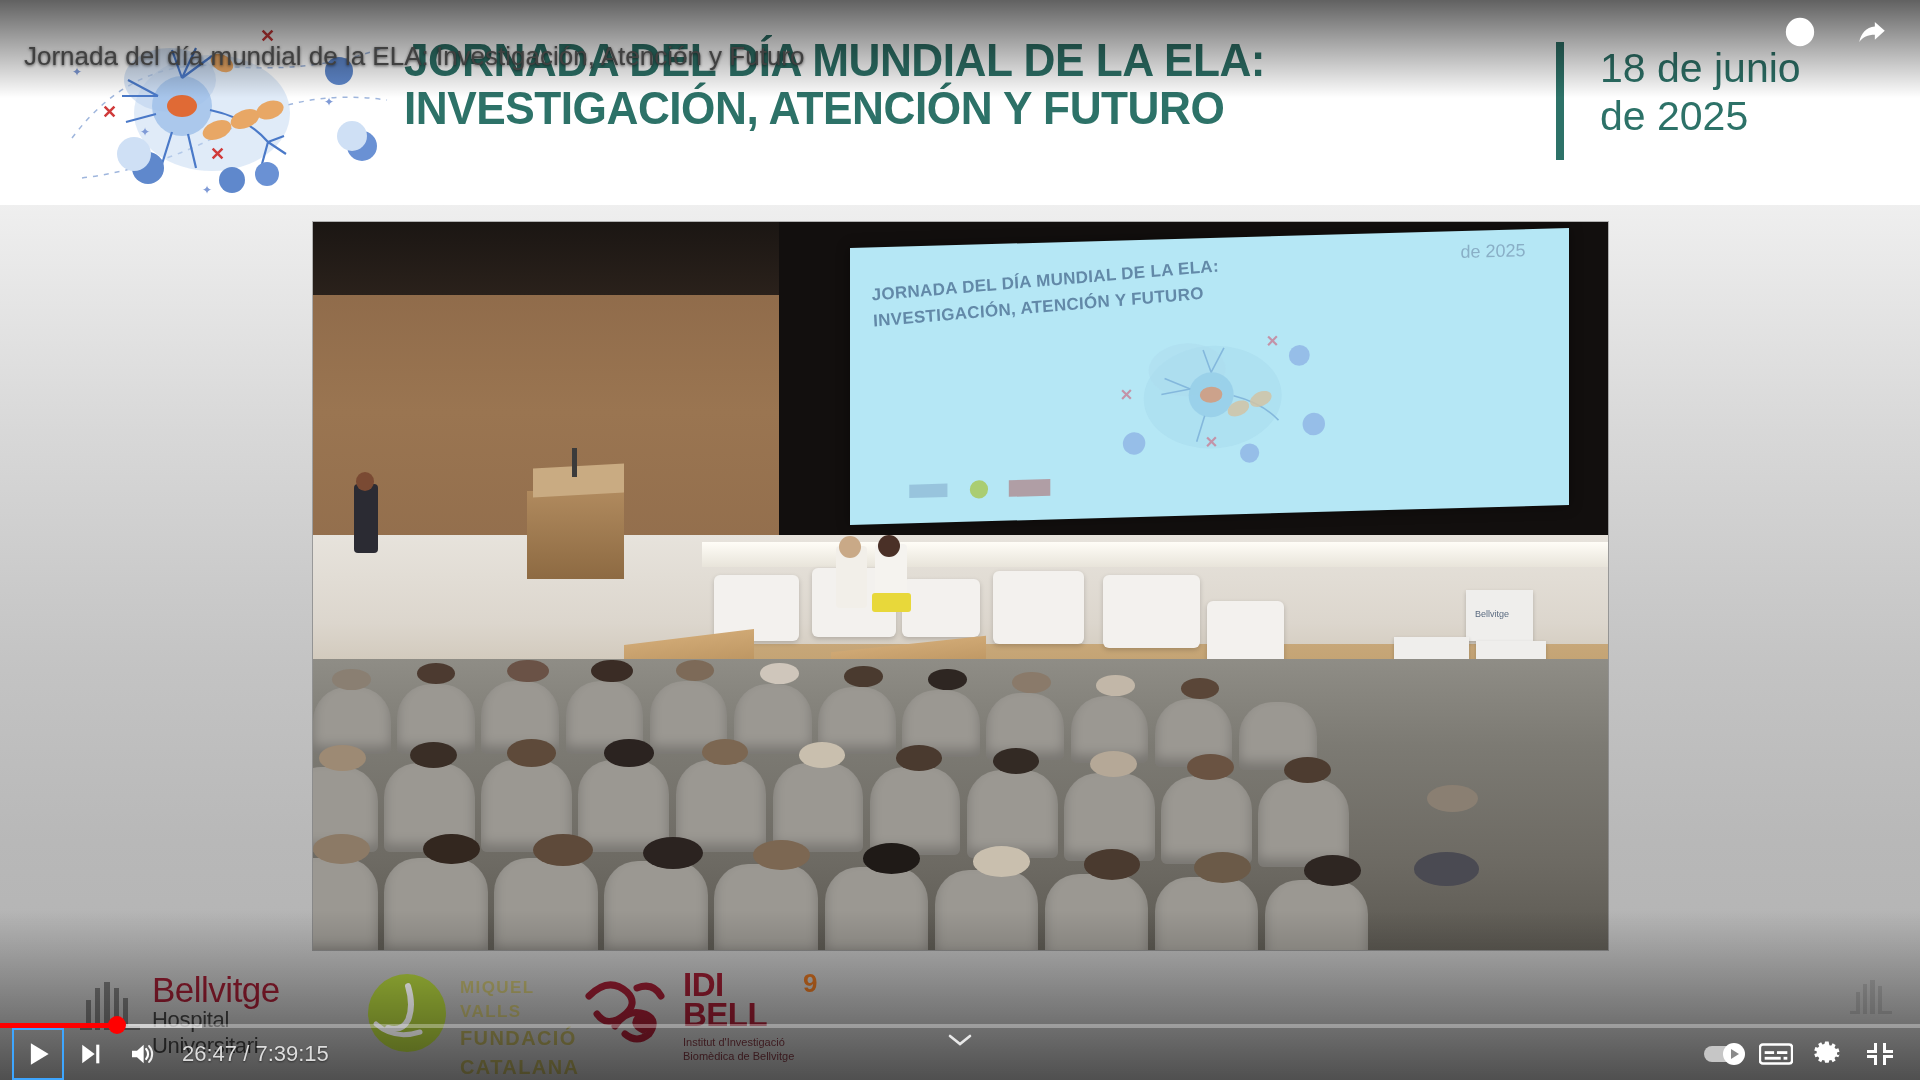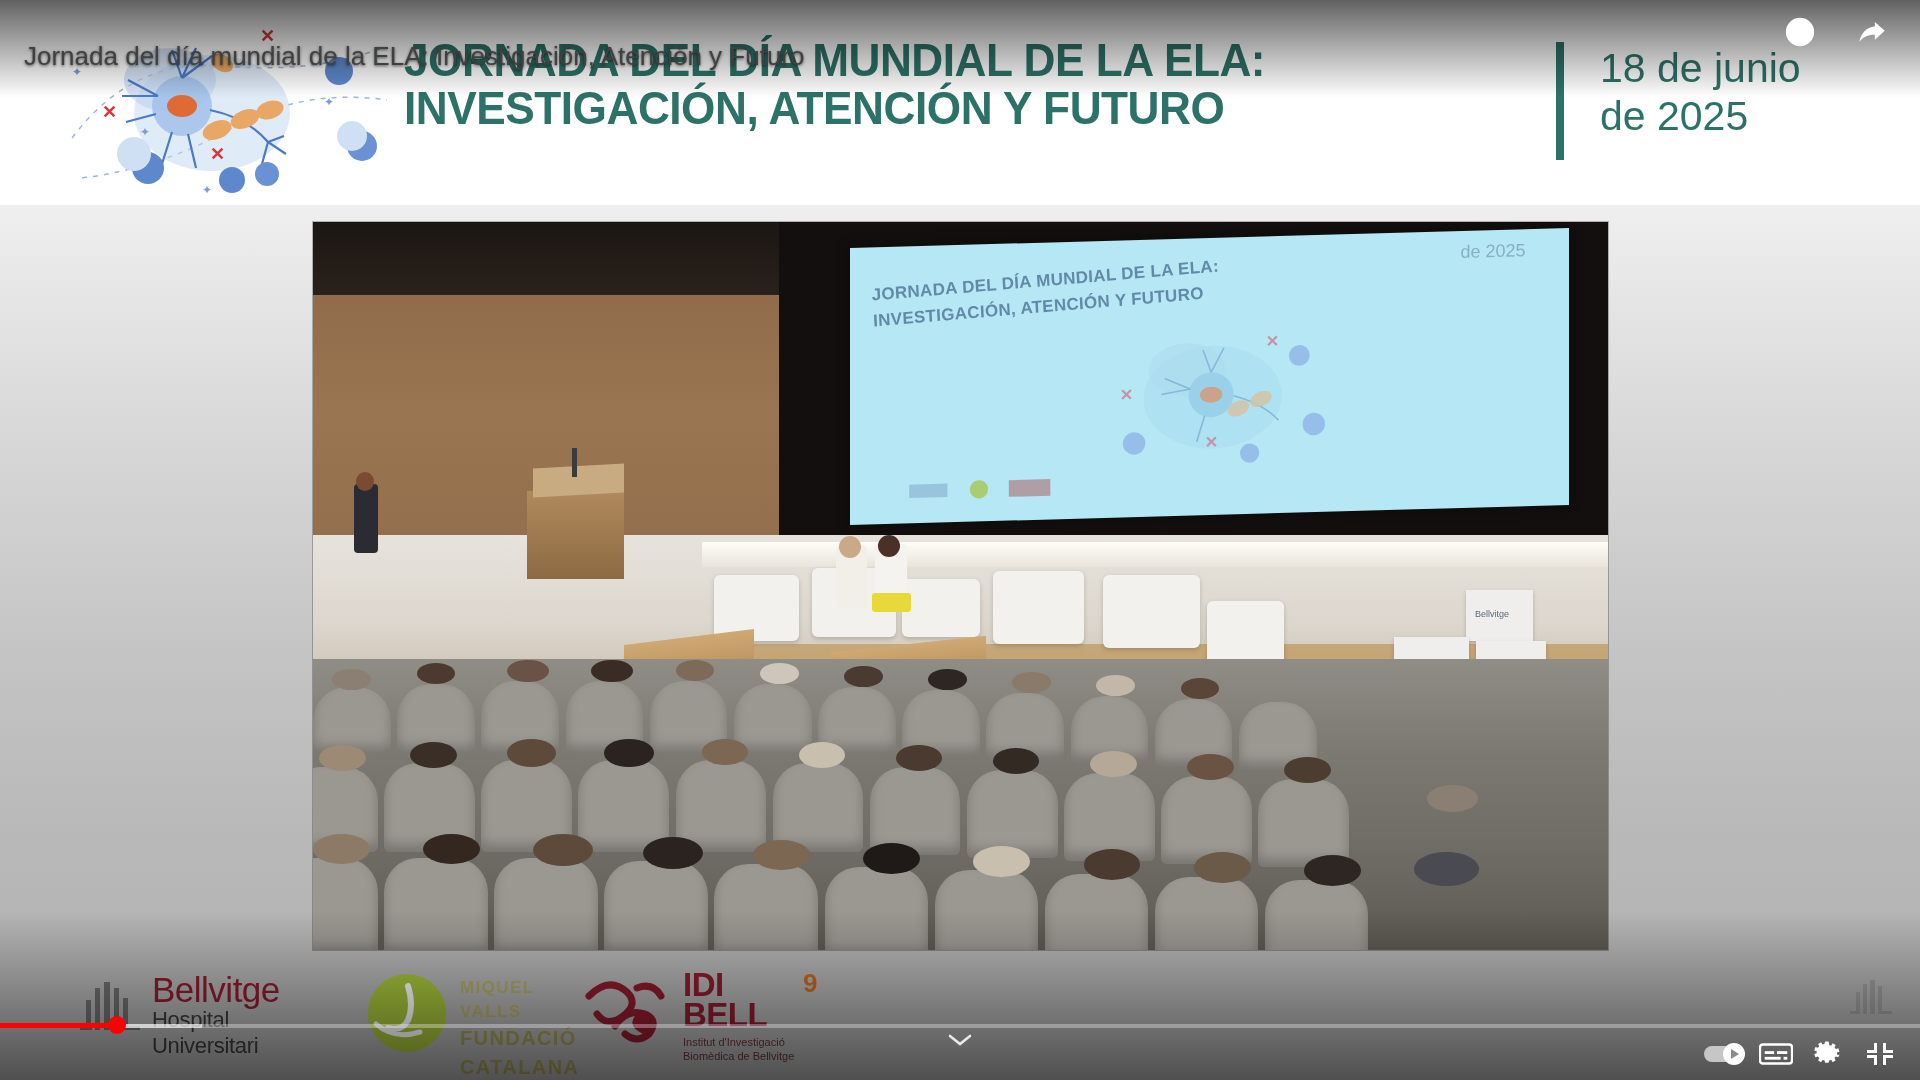--- a/index.html
+++ b/index.html
@@ -439,20 +439,41 @@
     </svg>
   </div>
 
   <div class="progress-wrap">
     <div class="progress-bg"></div>
     <div class="progress-load" style="width: 10.5%;"></div>
     <div class="progress-played" style="width: 6.1%;"></div>
     <div class="progress-dot" style="left: 6.1%;"></div>
   </div>
 
+  <div class="ctrl-left">
+    <div class="ctrl-btn focused">
+      <svg width="32" height="32" viewBox="0 0 36 36" fill="#fff">
+          <path d="M10 6 L30 18 L10 30 Z"></path>
+        </svg>
+    </div>
+    <div class="ctrl-btn">
+      <svg width="28" height="28" viewBox="0 0 36 36" fill="#fff">
+          <path d="M8 6 L24 18 L8 30 Z"></path>
+          <rect x="26" y="6" width="4" height="24"></rect>
+        </svg>
+    </div>
+    <div class="ctrl-btn">
+      <svg width="30" height="30" viewBox="0 0 36 36" fill="#fff">
+        <path d="M6 14h6l8-7v22l-8-7H6z"></path>
+        <path d="M23 12a9 9 0 010 12" stroke="#fff" stroke-width="2.6" fill="none" stroke-linecap="round"></path>
+        <path d="M26.5 8.5a14 14 0 010 19" stroke="#fff" stroke-width="2.4" fill="none" stroke-linecap="round" opacity=".9"></path>
+      </svg>
+    </div>
+    <div class="time-display">26:47 / 7:39:15</div>
+  </div>
 
   <div class="ctrl-right">
     <div class="ctrl-btn">
       <svg width="44" height="26" viewBox="0 0 44 26">
         <rect x="2" y="5" width="40" height="16" rx="8" fill="#c6c6c6"></rect>
         <circle cx="32" cy="13" r="11" fill="#ffffff"></circle>
         <path d="M29 8 L37 13 L29 18 Z" fill="#8a8a8a"></path>
       </svg>
     </div>
     <div class="ctrl-btn">

